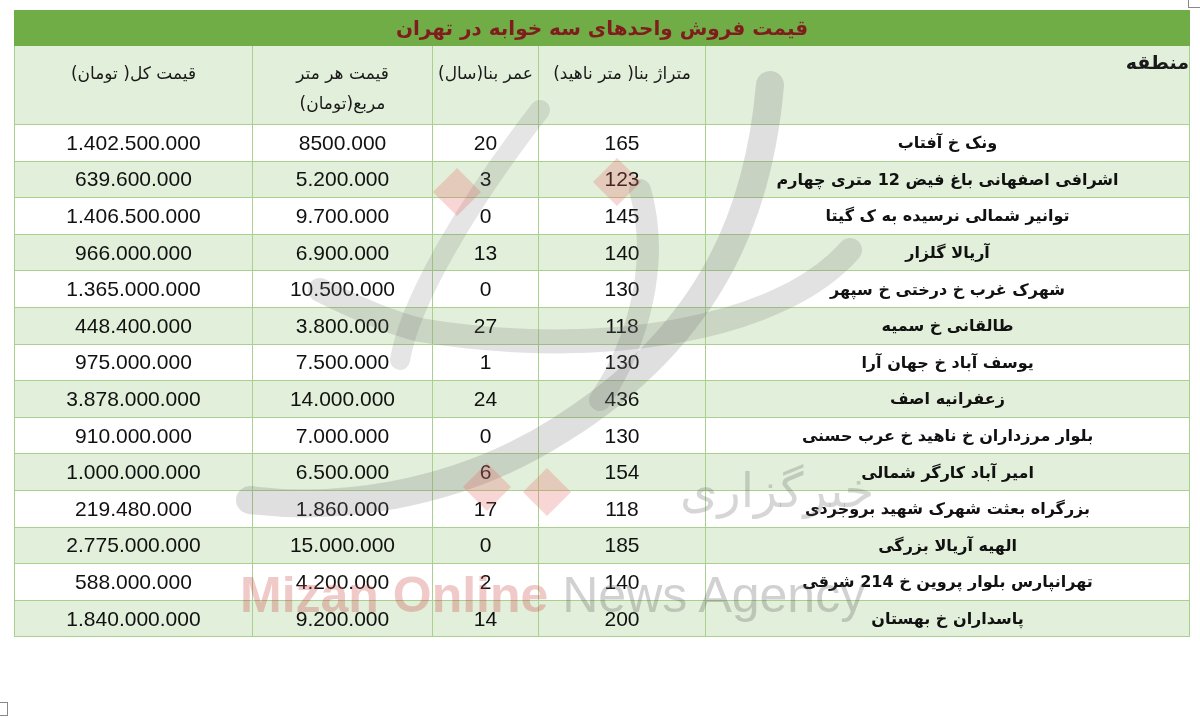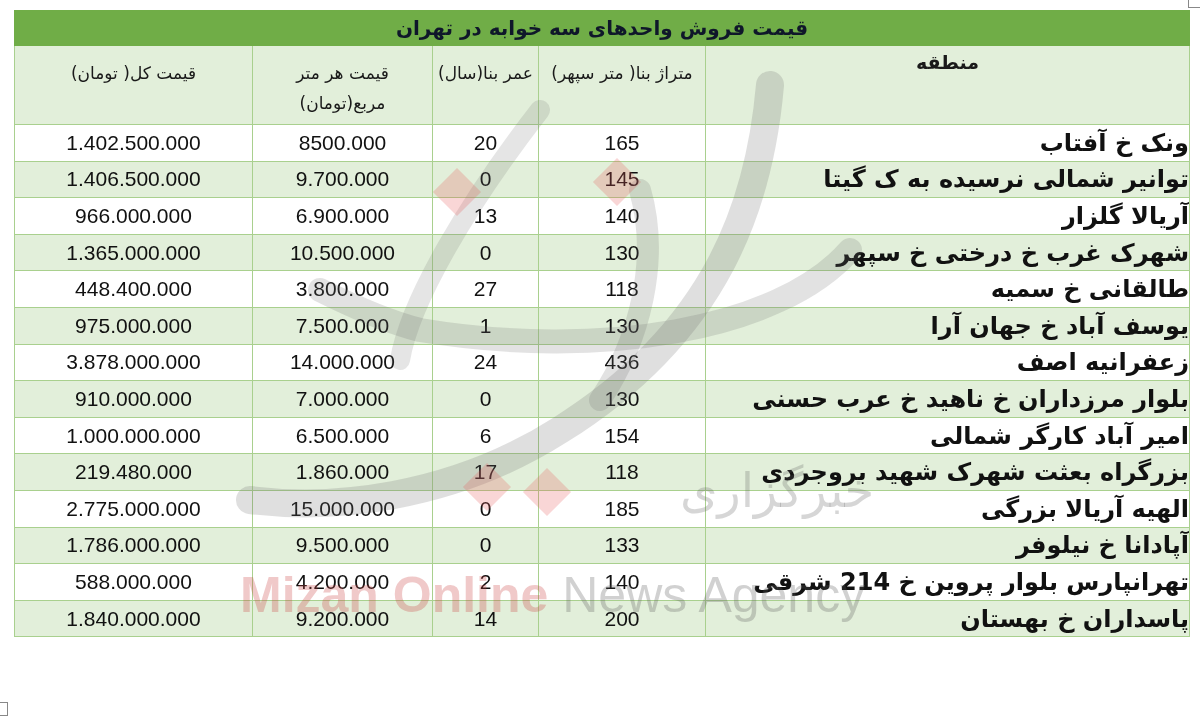--- a/index.html
+++ b/index.html
@@ -29,21 +29,21 @@
     .price-table td, .price-table th {
       border: 1px solid #a9d08e;
       padding: 0;
       text-align: center;
       vertical-align: middle;
       overflow: hidden;
       white-space: nowrap;
     }
     .title-row th {
       background: #70ad47;
-      color: #0f172a;
+      color: #7f1d1d;
       height: 34px;
       font-size: 20px;
       font-weight: bold;
       direction: rtl;
       border-color: #70ad47;
       text-align: center;
     }
     .header-row th {
       background: #e2efda;
       color: #1a1a1a;
@@ -54,35 +54,35 @@
       vertical-align: top;
       padding-top: 12px;
       white-space: normal;
       line-height: 30px;
     }
     .header-row th.region-head {
       font-weight: bold;
       font-size: 19px;
       padding-top: 0;
       line-height: 32px;
+      text-align: right;
     }
     .price-table tbody td {
       height: 35.6px;
       font-size: 21px;
       color: #111;
       font-family: "Liberation Sans", sans-serif;
     }
     .price-table tbody tr:nth-child(odd) td { background: #ffffff; }
     .price-table tbody tr:nth-child(even) td { background: #e2efda; }
     .price-table tbody td.region-cell {
       direction: rtl;
       font-weight: bold;
-      font-size: 24px;
+      font-size: 16px;
       font-family: "DejaVu Sans", sans-serif;
-      text-align: right;
     }
     col.c-total { width: 238px; }
     col.c-permeter { width: 180px; }
     col.c-age { width: 106px; }
     col.c-area { width: 167px; }
     col.c-region { width: 484px; }
 
     
     .watermark {
       position: absolute;
@@ -131,33 +131,40 @@
       <col class="c-region">
     </colgroup>
     <thead>
       <tr class="title-row">
         <th colspan="5">قیمت فروش واحدهای سه خوابه در تهران</th>
       </tr>
       <tr class="header-row">
         <th>قیمت کل( تومان)</th>
         <th>قیمت هر متر مربع(تومان)</th>
         <th>عمر بنا(سال)</th>
-        <th>متراژ بنا( متر سپهر)</th>
+        <th>متراژ بنا( متر ناهید)</th>
         <th class="region-head">منطقه</th>
       </tr>
     </thead>
     <tbody id="table-body">
     <tr>
           <td>1.402.500.000</td>
           <td>8500.000</td>
           <td>20</td>
           <td>165</td>
           <td class="region-cell">ونک خ آفتاب</td>
         </tr>
         <tr>
+          <td>639.600.000</td>
+          <td>5.200.000</td>
+          <td>3</td>
+          <td>123</td>
+          <td class="region-cell">اشرافی اصفهانی باغ فیض 12 متری چهارم</td>
+        </tr>
+        <tr>
           <td>1.406.500.000</td>
           <td>9.700.000</td>
           <td>0</td>
           <td>145</td>
           <td class="region-cell">توانیر شمالی نرسیده به ک گیتا</td>
         </tr>
         <tr>
           <td>966.000.000</td>
           <td>6.900.000</td>
           <td>13</td>
@@ -212,27 +219,20 @@
           <td>17</td>
           <td>118</td>
           <td class="region-cell">بزرگراه بعثت شهرک شهید بروجردی</td>
         </tr>
         <tr>
           <td>2.775.000.000</td>
           <td>15.000.000</td>
           <td>0</td>
           <td>185</td>
           <td class="region-cell">الهیه آریالا بزرگی</td>
-        </tr>
-        <tr>
-          <td>1.786.000.000</td>
-          <td>9.500.000</td>
-          <td>0</td>
-          <td>133</td>
-          <td class="region-cell">آپادانا خ نیلوفر</td>
         </tr>
         <tr>
           <td>588.000.000</td>
           <td>4.200.000</td>
           <td>2</td>
           <td>140</td>
           <td class="region-cell">تهرانپارس بلوار پروین خ 214 شرقی</td>
         </tr>
         <tr>
           <td>1.840.000.000</td>

